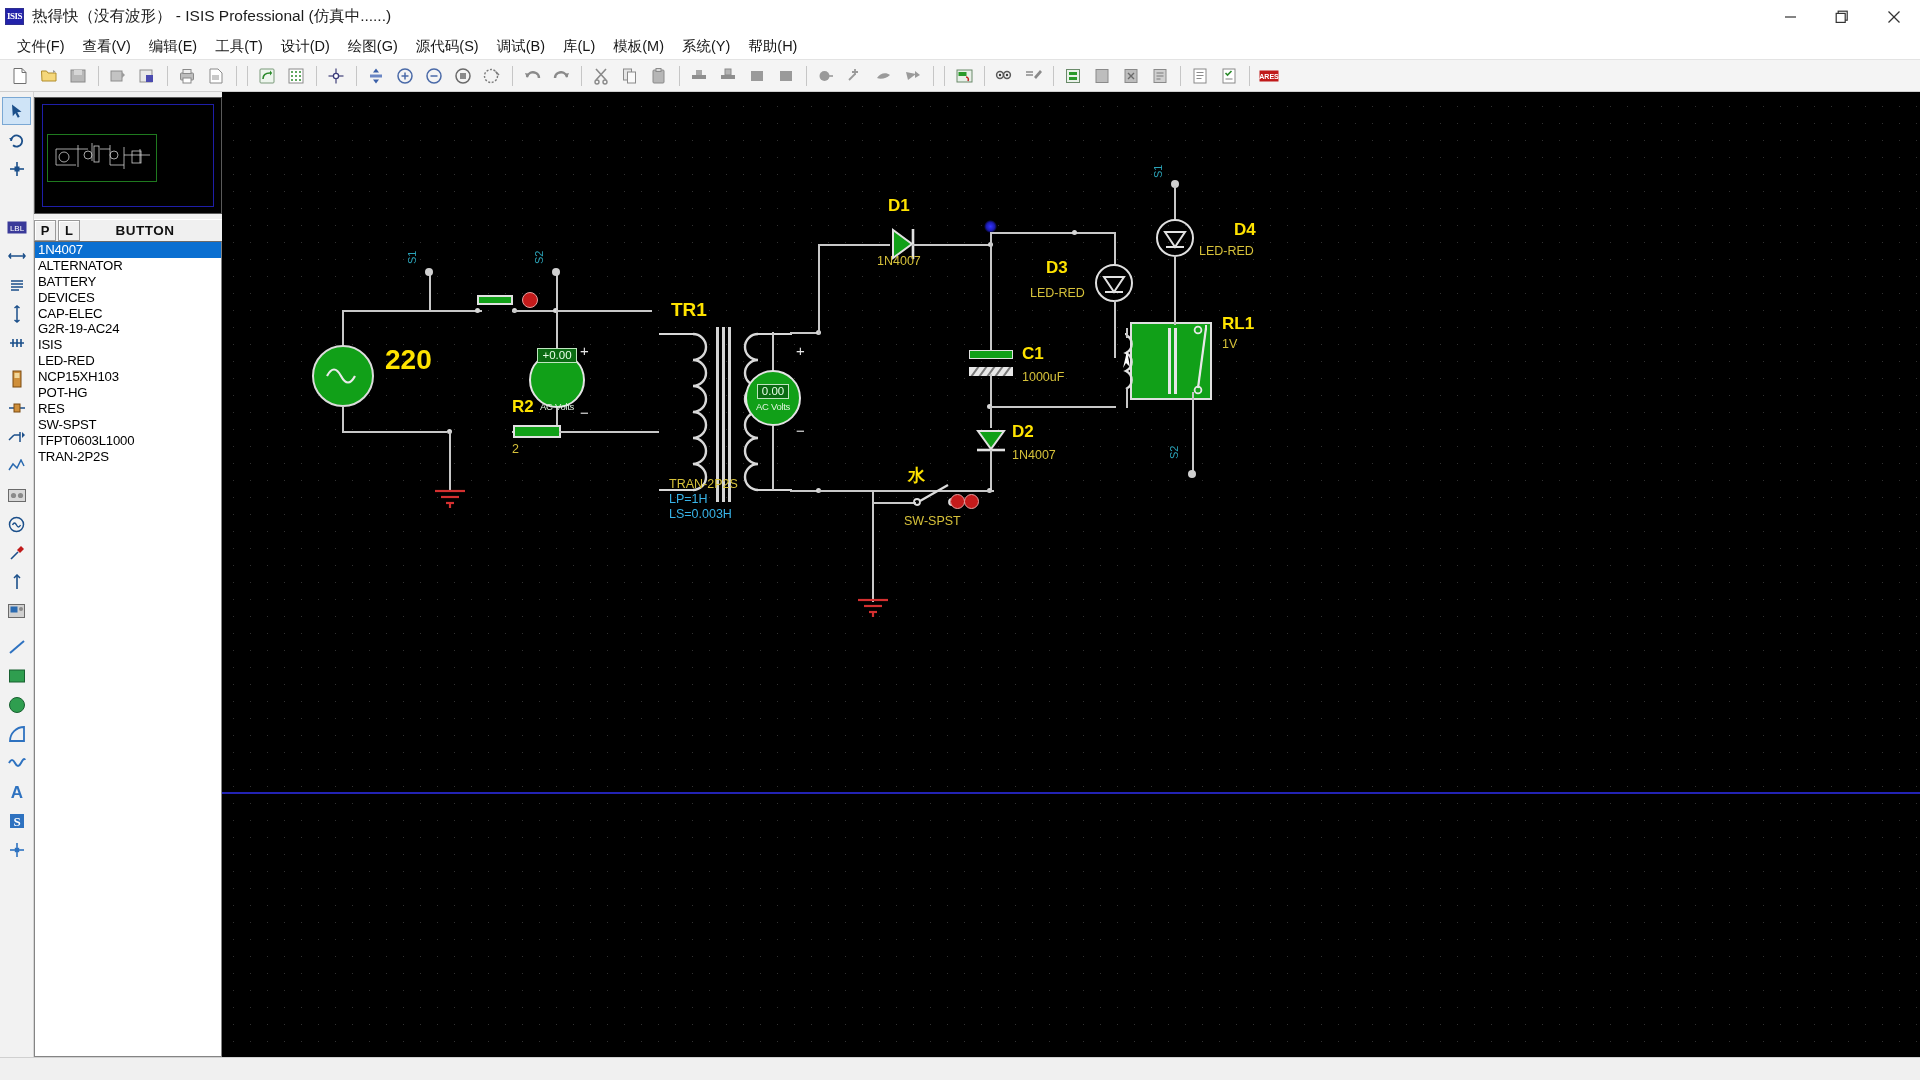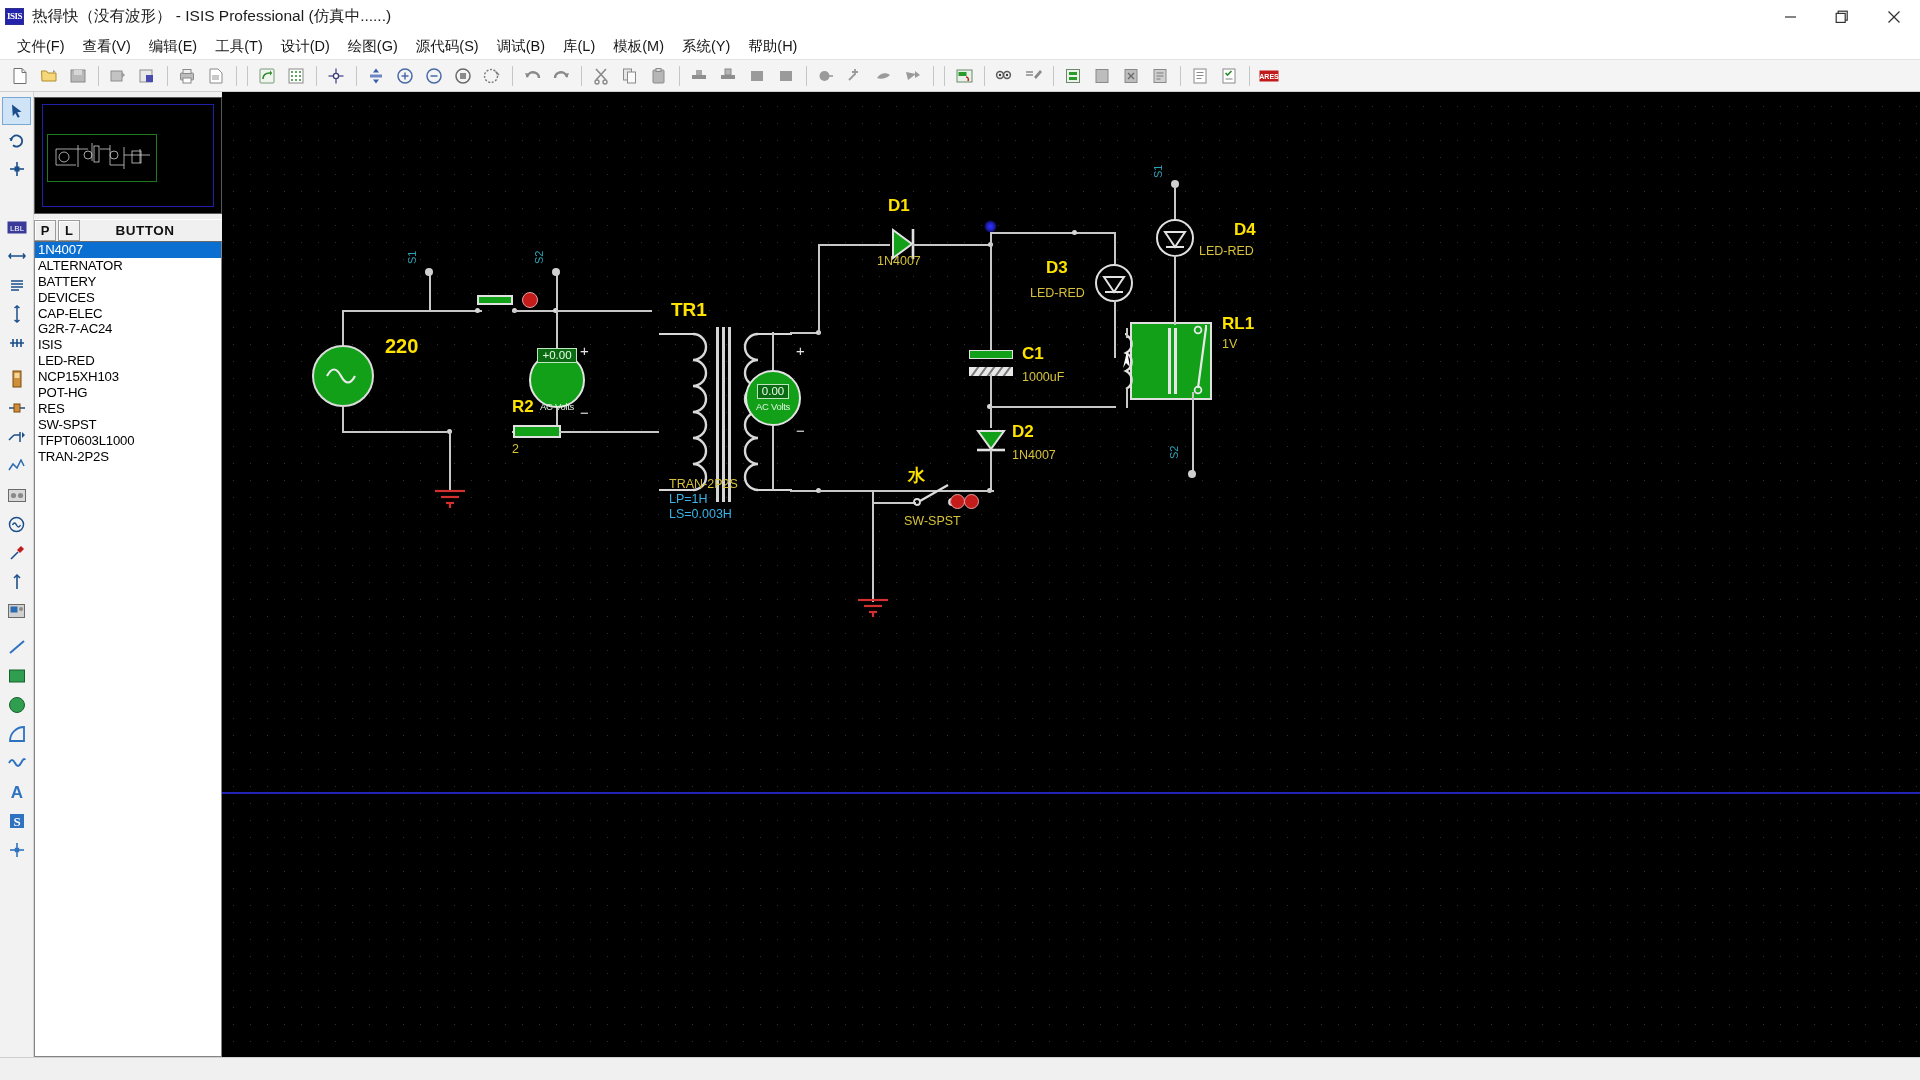--- a/index.html
+++ b/index.html
@@ -83,21 +83,21 @@
   .wh{height:2px;}
   .wv{width:2px;}
   .jdot{position:absolute;width:5px;height:5px;border-radius:50%;background:#d8d8d8;}
 
   
   .lbl{position:absolute;white-space:nowrap;font-family:"Liberation Sans",sans-serif;}
   .lbl-ref{color:#ffe300;font-size:17px;font-weight:bold;}
   .lbl-val{color:#d6c13a;font-size:12.5px;}
   .lbl-blue{color:#38b4e8;font-size:12.5px;}
   .lbl-term{color:#2ba3b8;font-size:11px;}
-  .lbl-yel-big{color:#ffe300;font-size:20px;font-weight:bold;}
+  .lbl-yel-big{color:#ffe300;font-size:28px;font-weight:bold;margin-top:9px;}
   .lbl-cn{color:#ffe300;font-size:17px;font-weight:bold;font-family:"DejaVu Sans",sans-serif;}
   .lbl-wht{color:#e6e6e6;font-size:13px;}
 
   
   .src{position:absolute;width:62px;height:62px;border-radius:50%;background:#11a018;
        border:2px solid #dcdcdc;box-sizing:border-box;}
   .meter{position:absolute;width:56px;height:56px;border-radius:50%;background:#11a018;
          border:2px solid #e4e4e4;box-sizing:border-box;display:flex;flex-direction:column;
          align-items:center;justify-content:center;}
   .meter .disp{background:#0a6b12;border:1px solid #bfe6bf;color:#eaffea;font-size:11.5px;
@@ -617,21 +617,21 @@
         <div class="pl-btn">L</div>
         <div class="dev-title">BUTTON</div>
       </div>
 
       <div class="dev-list">
         <div class="dev-item sel">1N4007</div>
         <div class="dev-item">ALTERNATOR</div>
         <div class="dev-item">BATTERY</div>
         <div class="dev-item">DEVICES</div>
         <div class="dev-item">CAP-ELEC</div>
-        <div class="dev-item">G2R-7-AC24</div>
+        <div class="dev-item">G2R-19-AC24</div>
         <div class="dev-item">ISIS</div>
         <div class="dev-item">LED-RED</div>
         <div class="dev-item">NCP15XH103</div>
         <div class="dev-item">POT-HG</div>
         <div class="dev-item">RES</div>
         <div class="dev-item">SW-SPST</div>
         <div class="dev-item">TFPT0603L1000</div>
         <div class="dev-item">TRAN-2P2S</div>
       </div>
     </div>

